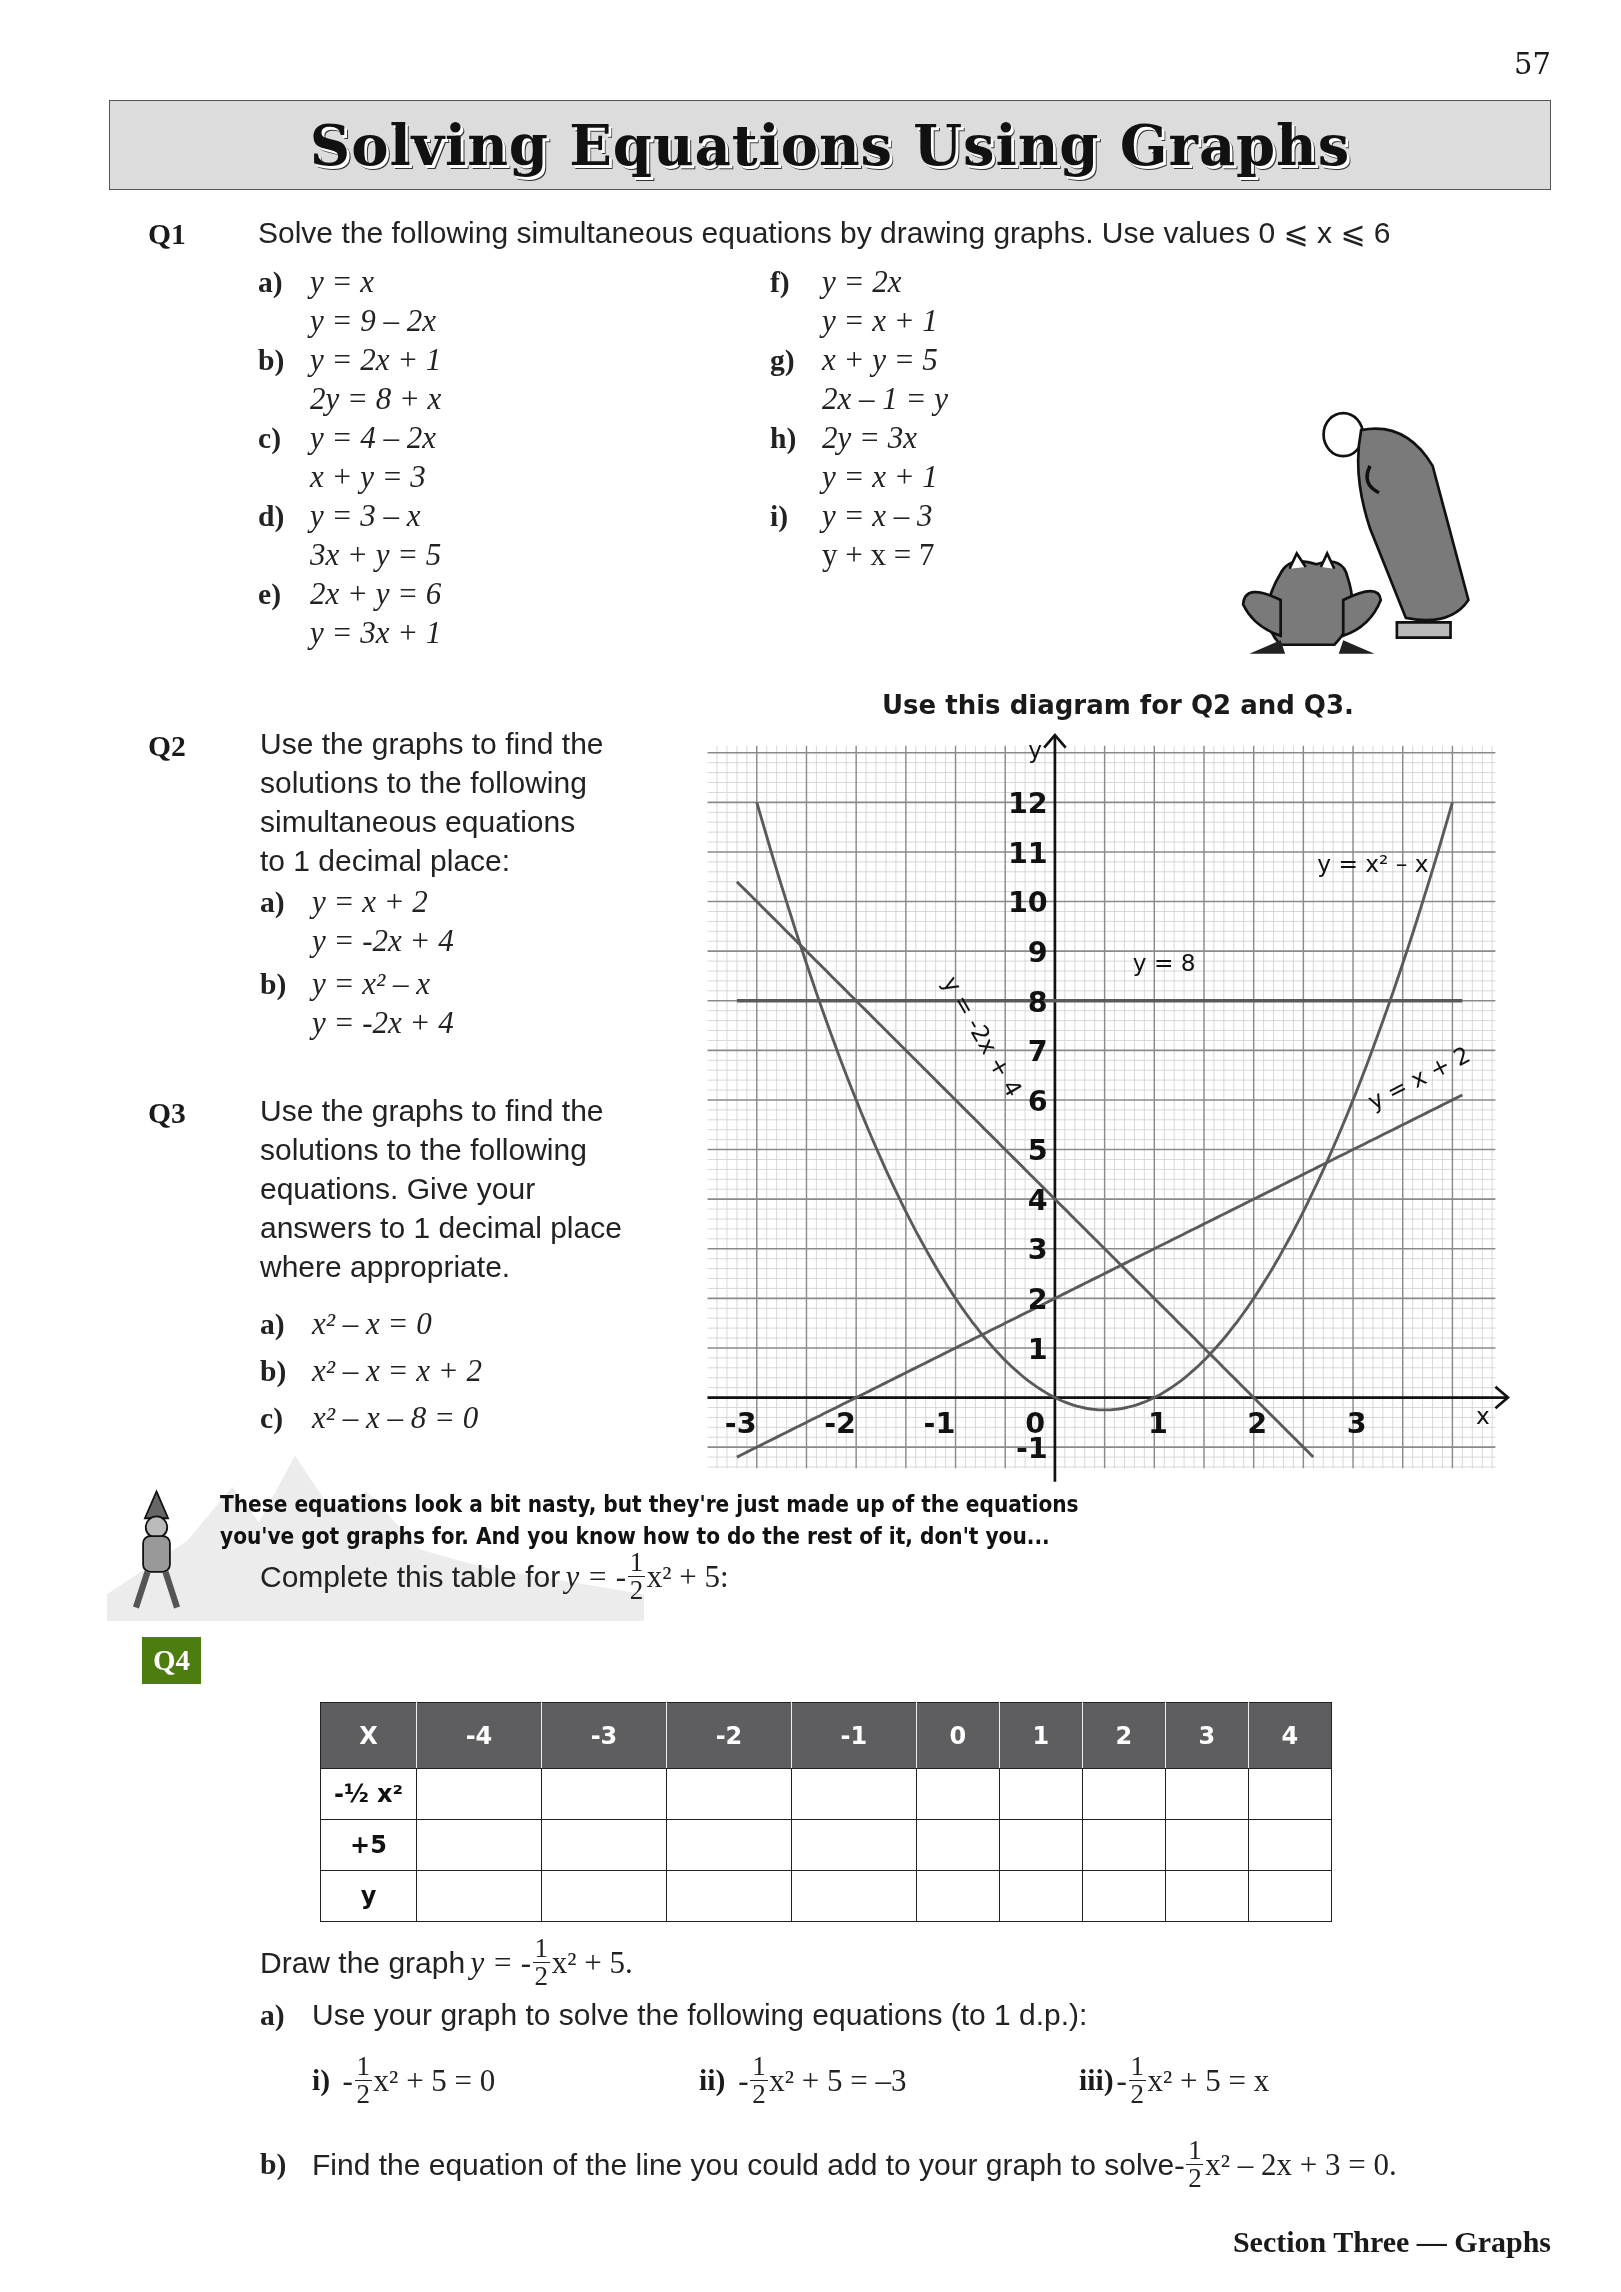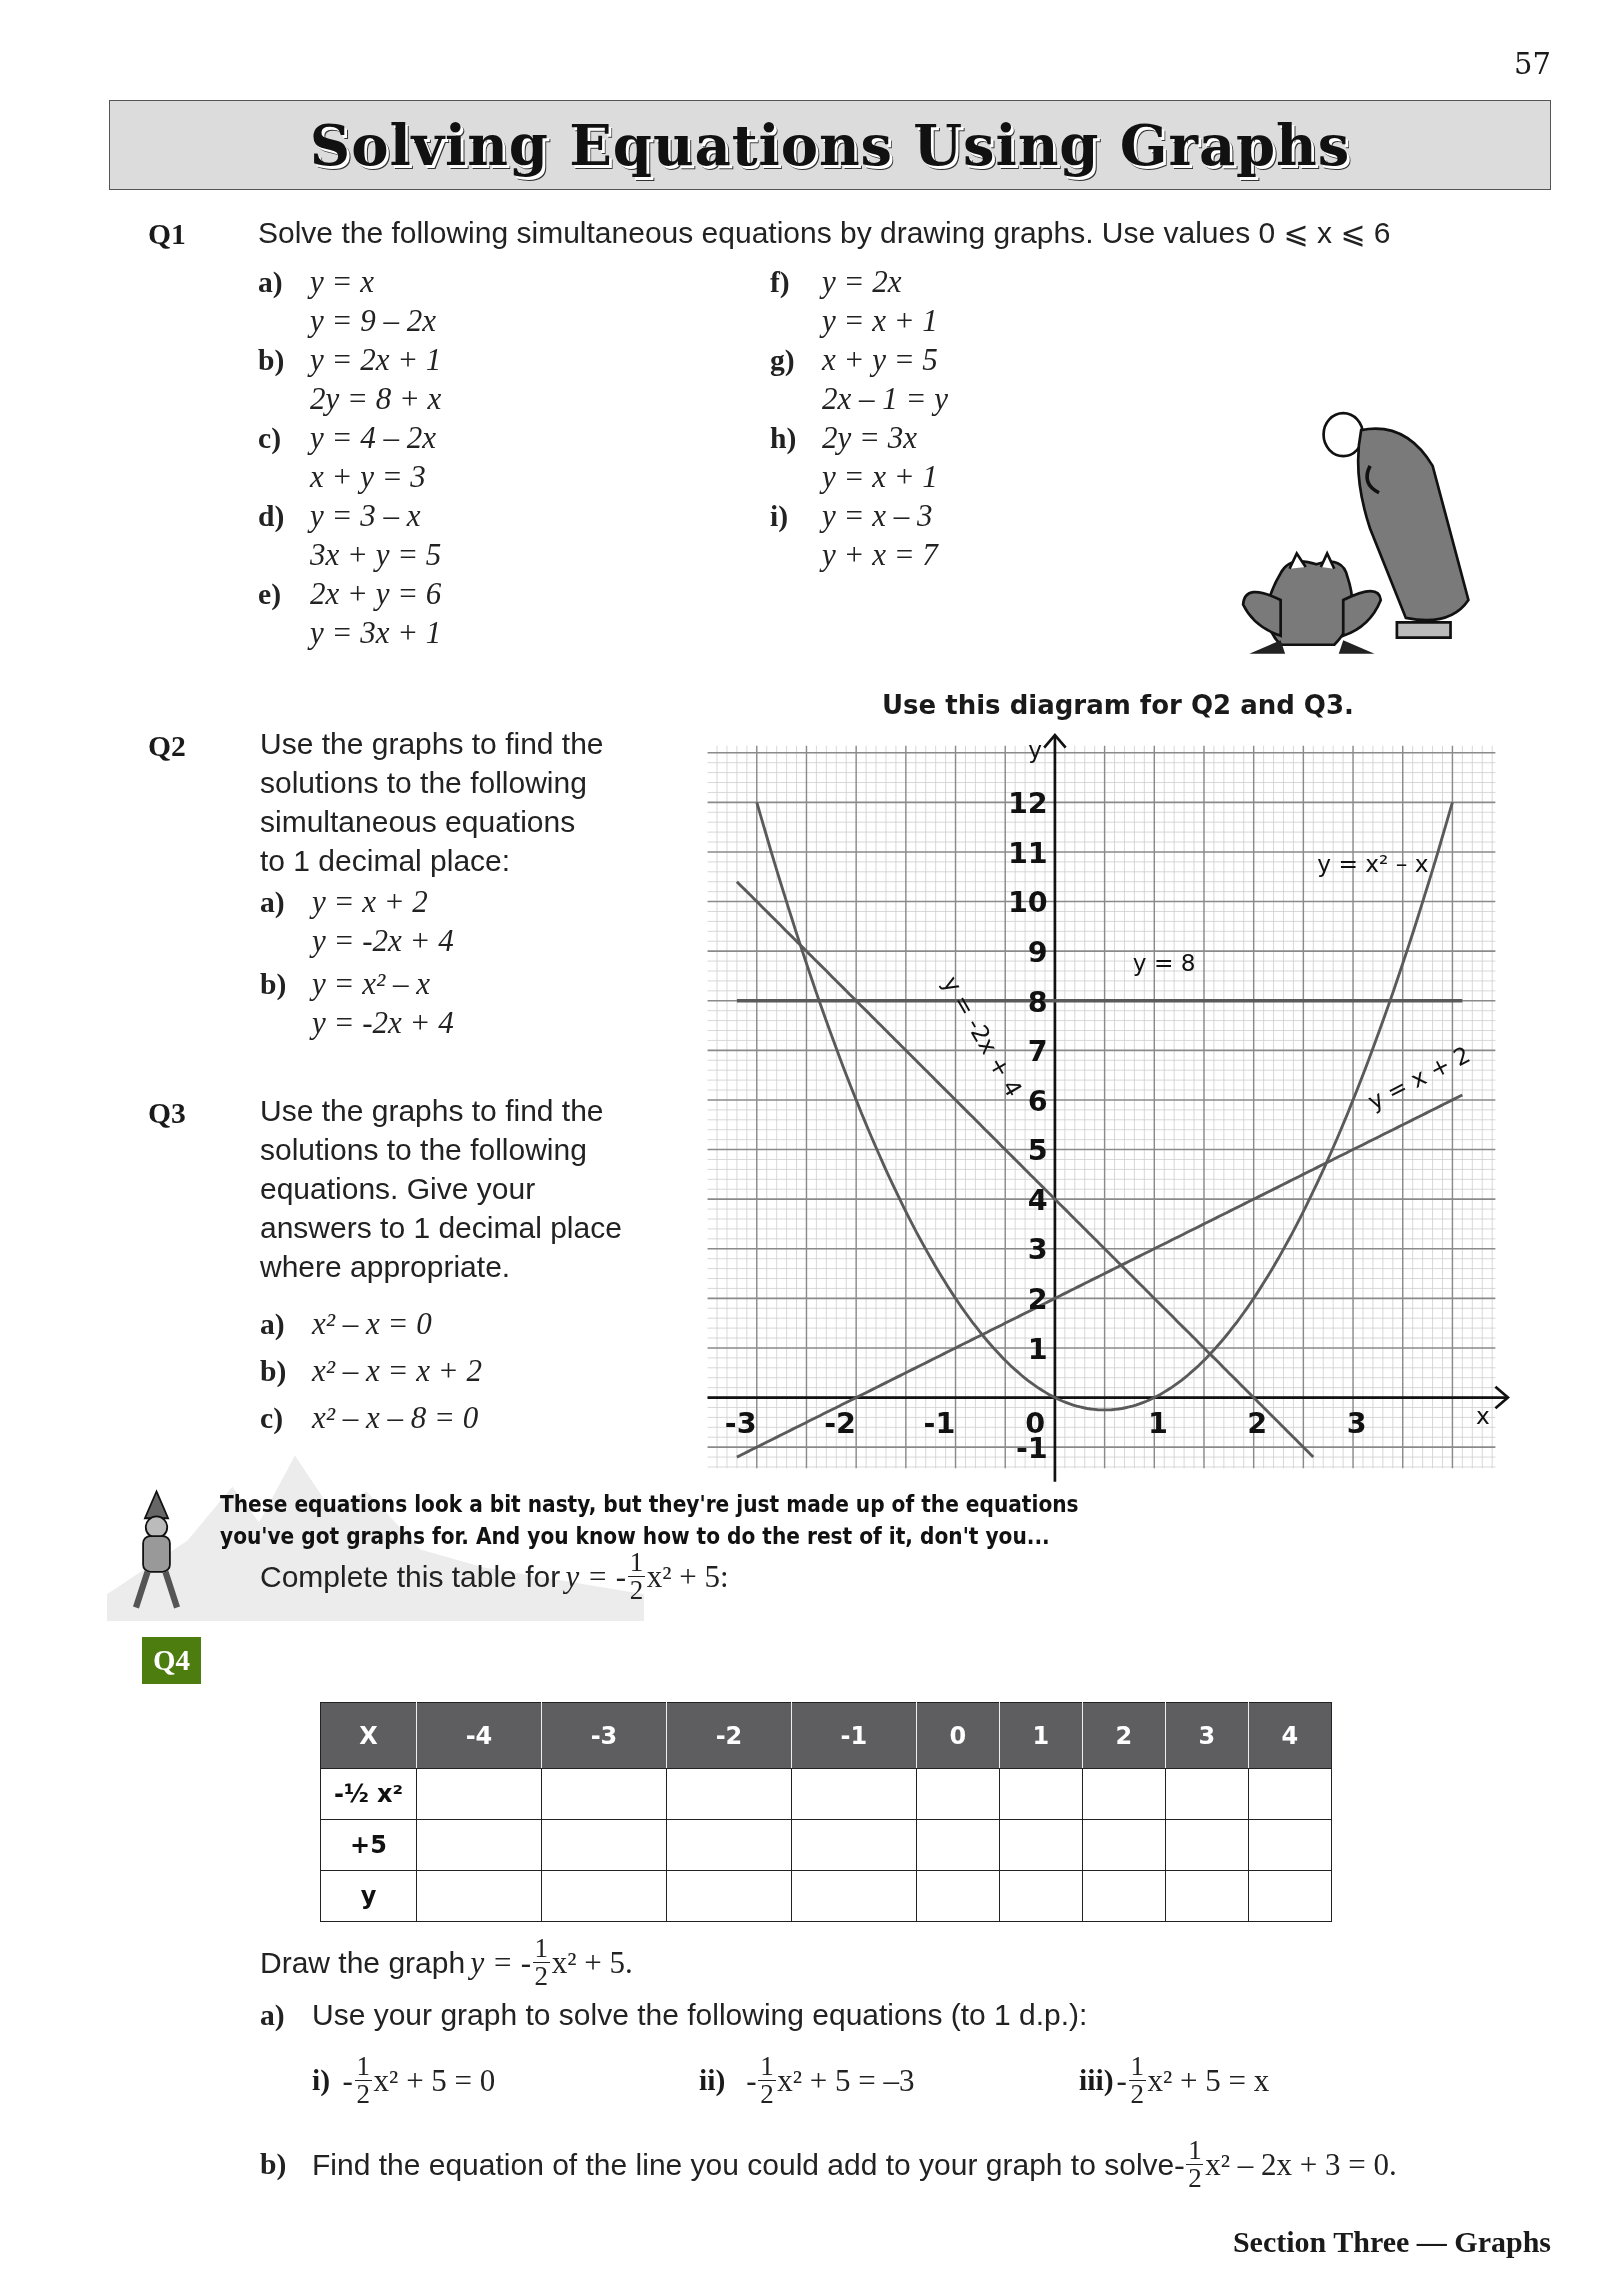--- a/index.html
+++ b/index.html
@@ -75,21 +75,21 @@
     <div>
       <div class="eqrow math"><span class="lbl">g)</span><span style="font-style: italic;">x + y = 5</span></div>
       <div class="eqrow math"><span class="indent"></span><span style="font-style: italic;">2x – 1 = y</span></div>
     </div>
     <div>
       <div class="eqrow math"><span class="lbl">h)</span><span style="font-style: italic; margin-top: 20px;">2y = 3x</span></div>
       <div class="eqrow math"><span class="indent"></span><span style="font-style: italic;">y = x + 1</span></div>
     </div>
     <div>
       <div class="eqrow math"><span class="lbl">i)</span><span style="font-style: italic;">y = x – 3</span></div>
-      <div class="eqrow math"><span class="indent"></span><span style="font-style: italic; margin-top: 44px;">y + x = 7</span></div>
+      <div class="eqrow math"><span class="indent"></span><span style=" margin-top: 44px;">y + x = 7</span></div>
     </div>
   </div>
 
 <svg class="abs" style="left:1227px;top:394px;" width="304" height="269" viewBox="0 0 340 300">
   <g>
     <ellipse cx="130" cy="45" rx="22" ry="24" fill="#fff" stroke="#111" stroke-width="3"></ellipse>
     <path d="M150 40 Q200 30 230 80 L270 230 Q250 260 200 250 L160 150 Q140 90 150 40 Z" fill="#7a7a7a" stroke="#111" stroke-width="3"></path>
     <path d="M160 80 Q150 100 170 110" fill="none" stroke="#111" stroke-width="4"></path>
     <path d="M190 255 L250 255 L250 272 L190 272 Z" fill="#bbb" stroke="#111" stroke-width="3"></path>
   </g>
@@ -435,21 +435,21 @@
     <div class="abs" style="left: 0px; top: 0px; display: flex; align-items: center; height: 63px;">
       <span class="lbl" style="width:auto;margin-right:12.5px;">i)</span>
       <span class="math">-</span>
       <span class="frac math">
         <span class="num">1</span>
         <span>2</span>
       </span>
       <span class="math">x² + 5 = 0</span>
     </div>
     <div class="abs" style="left: 387px; top: 0px; display: flex; align-items: center; height: 63px;">
-      <span class="lbl" style="width:auto;margin-right:21px;font-family:Liberation Serif, serif;">ii)</span>
+      <span class="lbl" style="width:auto;margin-right:13px;font-family:Liberation Serif, serif;">ii)</span>
       <span class="math">-</span>
       <span class="frac math">
         <span class="num">1</span>
         <span>2</span>
       </span>
       <span class="math">x² + 5 = –3</span>
     </div>
     <div class="abs" style="left: 767px; top: 0px; display: flex; align-items: center; height: 63px;">
       <span class="lbl" style="width:auto;margin-right:3px;">iii)</span>
       <span class="math">-</span>

